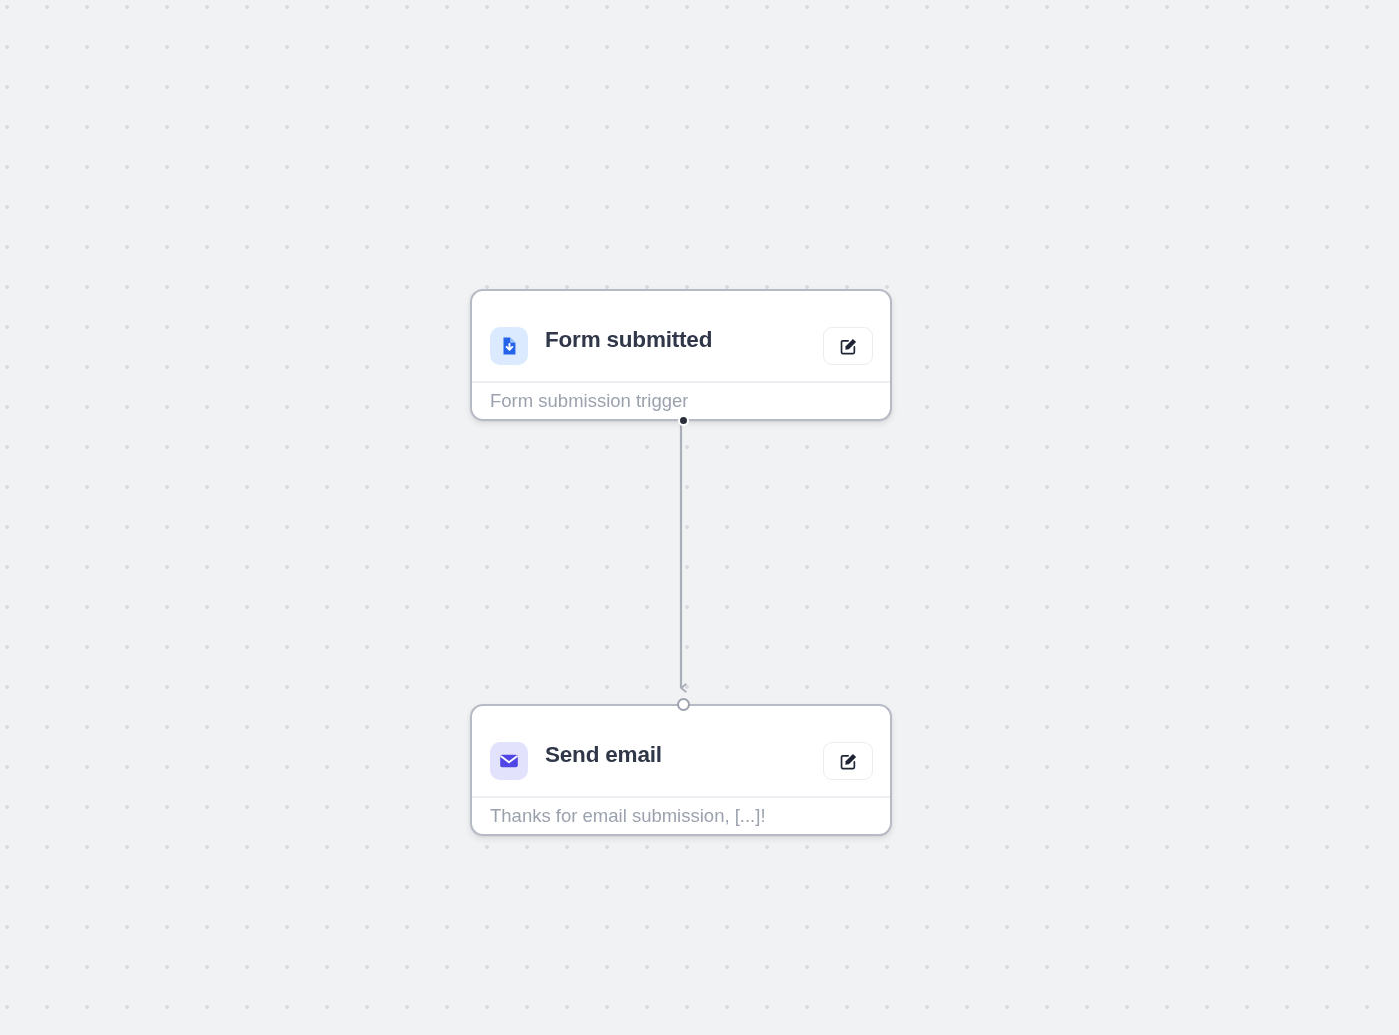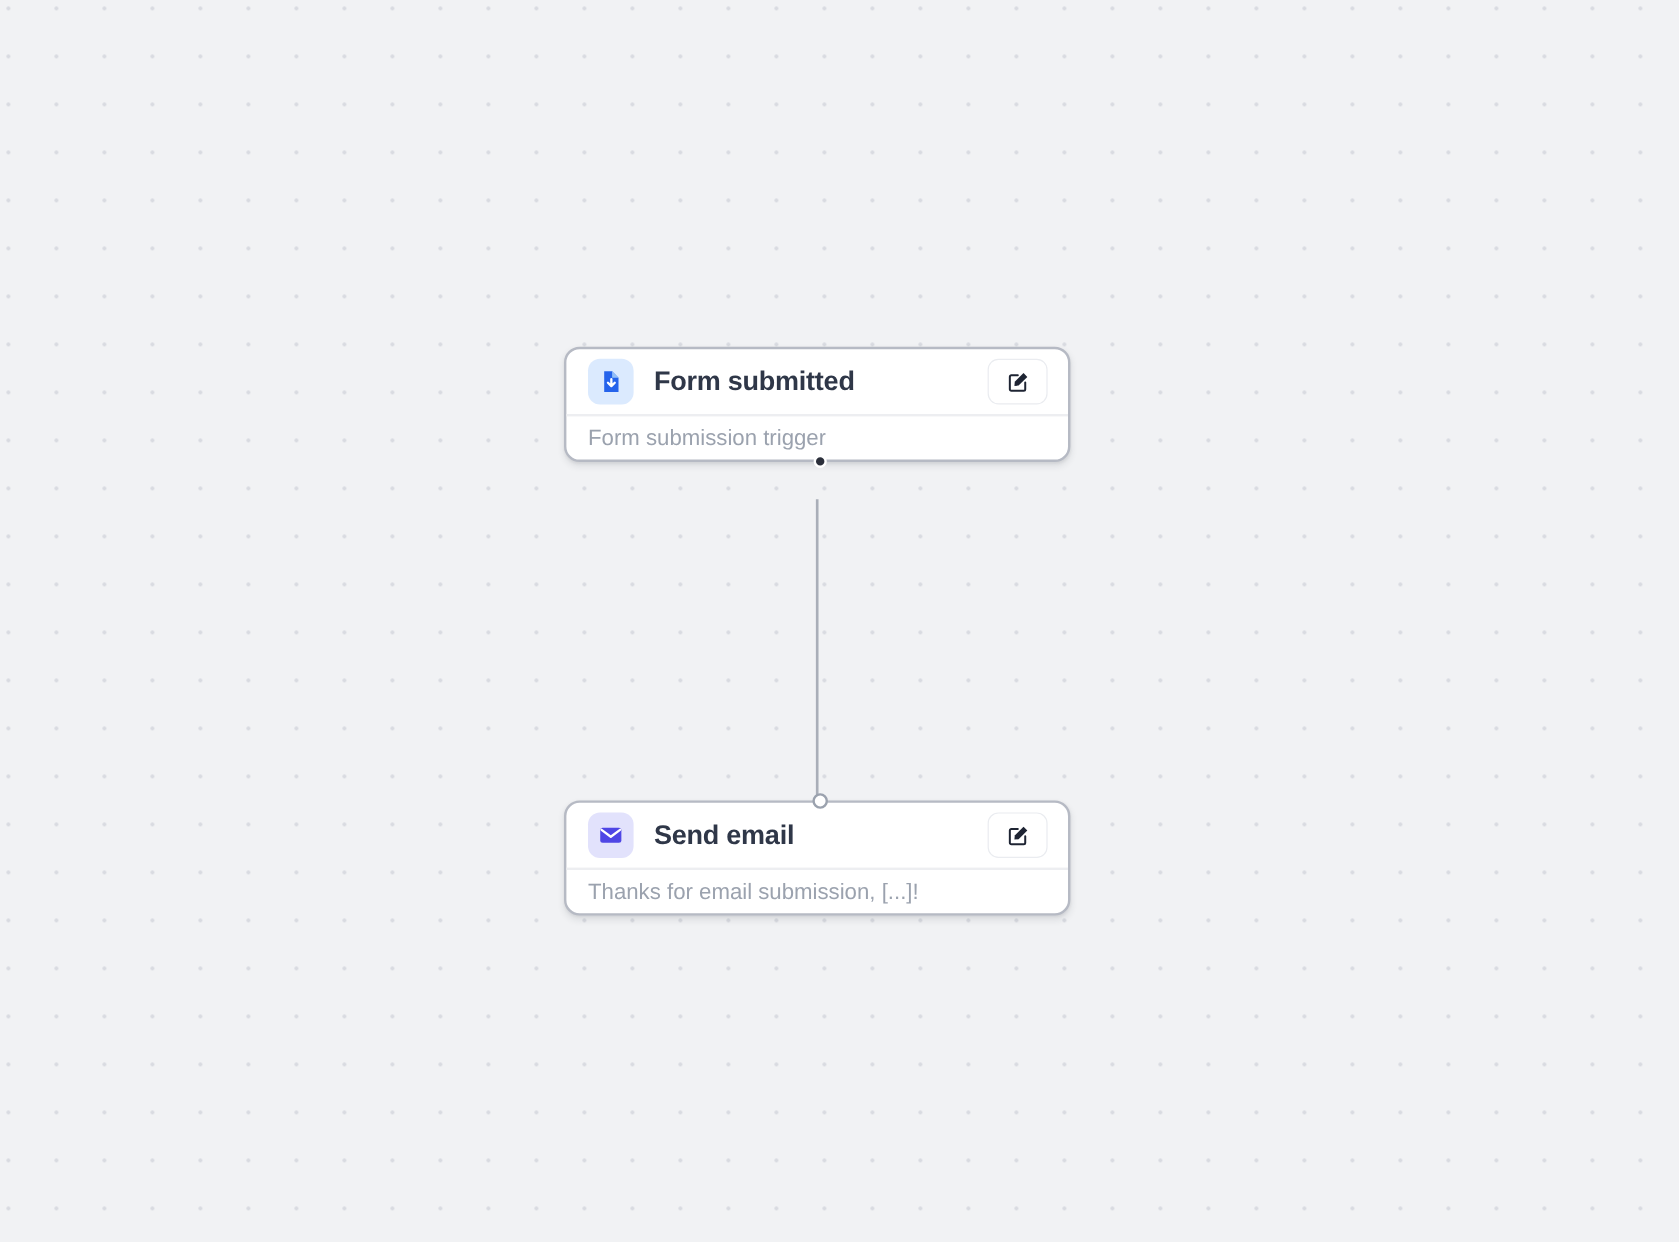--- a/index.html
+++ b/index.html
@@ -42,24 +42,24 @@
     background: #ffffff;
     border: 2px solid #b6bac4;
     border-radius: 13px;
     box-shadow: 0 3px 6px rgba(30, 35, 50, 0.10),
                 0 1px 2px rgba(30, 35, 50, 0.06);
     box-sizing: border-box;
   }
 
   .node-header {
     display: flex;
-    align-items: center;
     height: 54px;
     padding: 0 17px 0 18px;
     box-sizing: border-box;
+    margin-top: 36px;
   }
 
   .node-icon {
     width: 38px;
     height: 38px;
     min-width: 38px;
     border-radius: 10px;
     display: flex;
     align-items: center;
     justify-content: center;
@@ -173,21 +173,21 @@
 
     <div class="node-divider"></div>
 
     <div class="node-body">
       <div class="node-subtitle">Form submission trigger</div>
     </div>
 
     <div class="handle handle-source" style="left:205.5px; bottom:-7.5px;"></div>
   </div>
 
-  <div class="node" style="left:470px; top:667px;">
+  <div class="node" style="left:470px; top:704px;">
 
     <div class="node-header">
 
       <div class="node-icon" style="background:#e2e2fc;">
         <svg width="22" height="22" viewBox="0 0 24 24" aria-hidden="true">
           <rect x="2.4" y="5.2" width="19.2" height="13.6" rx="2.3" fill="#4f46e5"></rect>
           <path d="M3.6 7.1 L12 13.4 L20.4 7.1" fill="none" stroke="#ffffff" stroke-width="2.1" stroke-linecap="round" stroke-linejoin="round"></path>
         </svg>
       </div>
 

